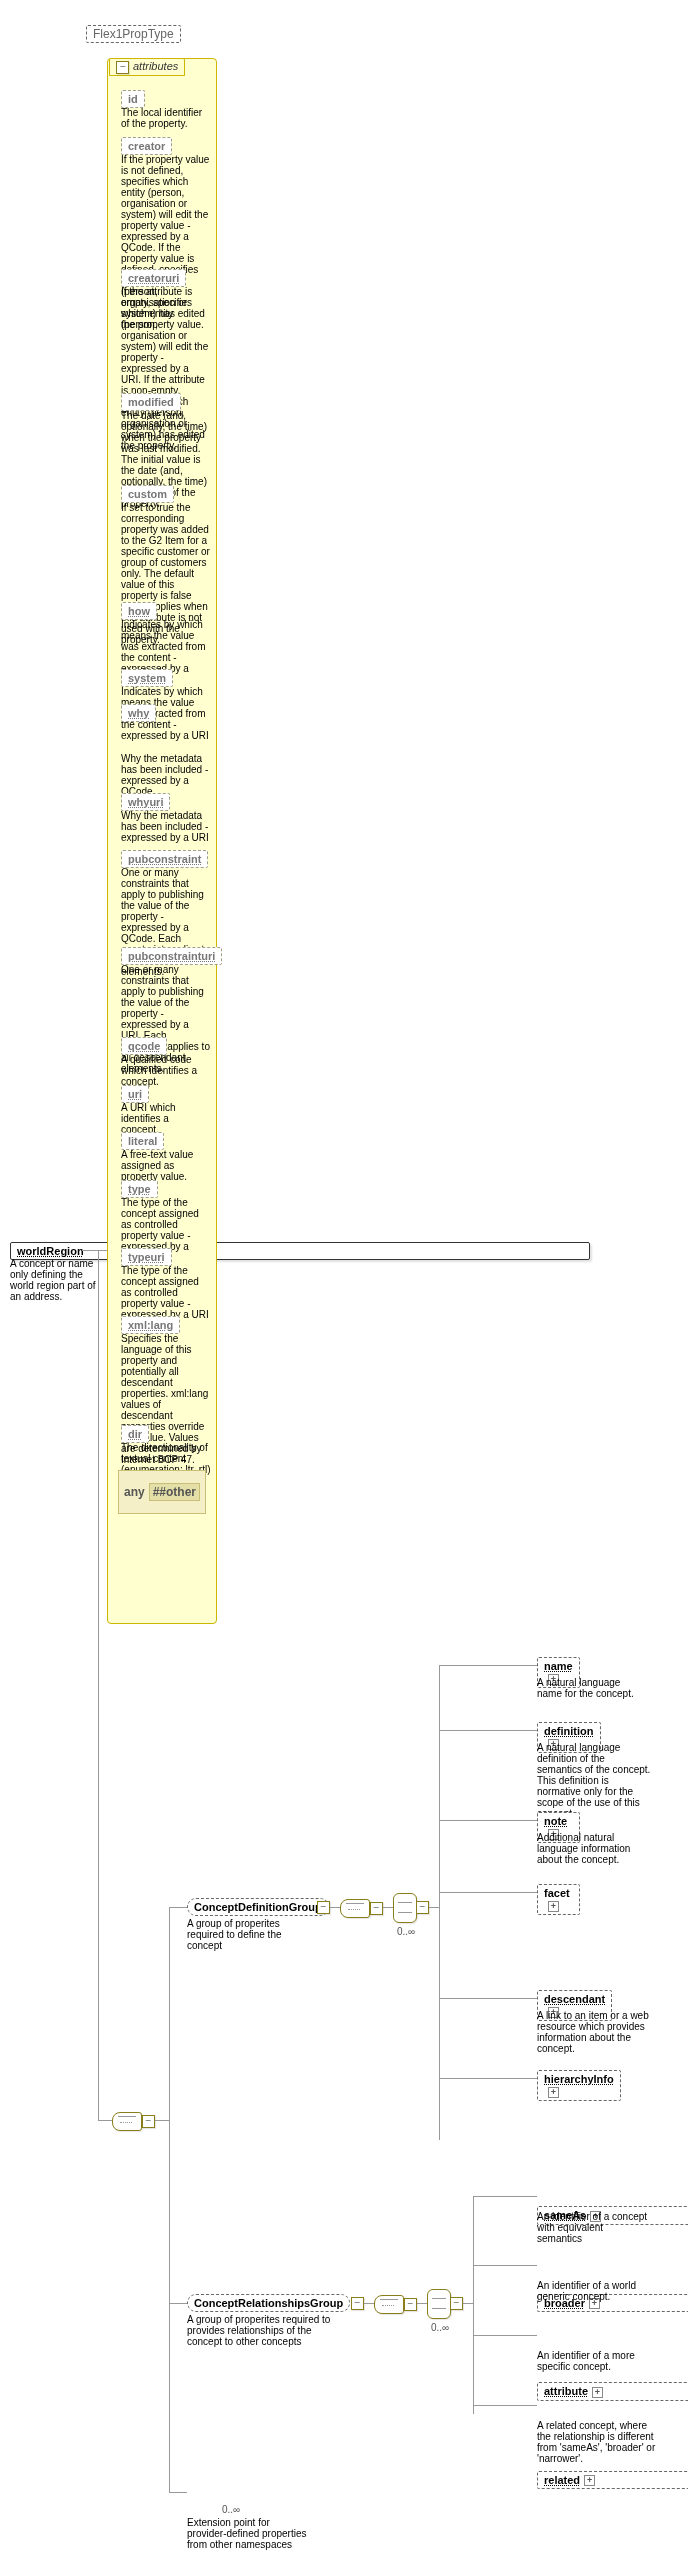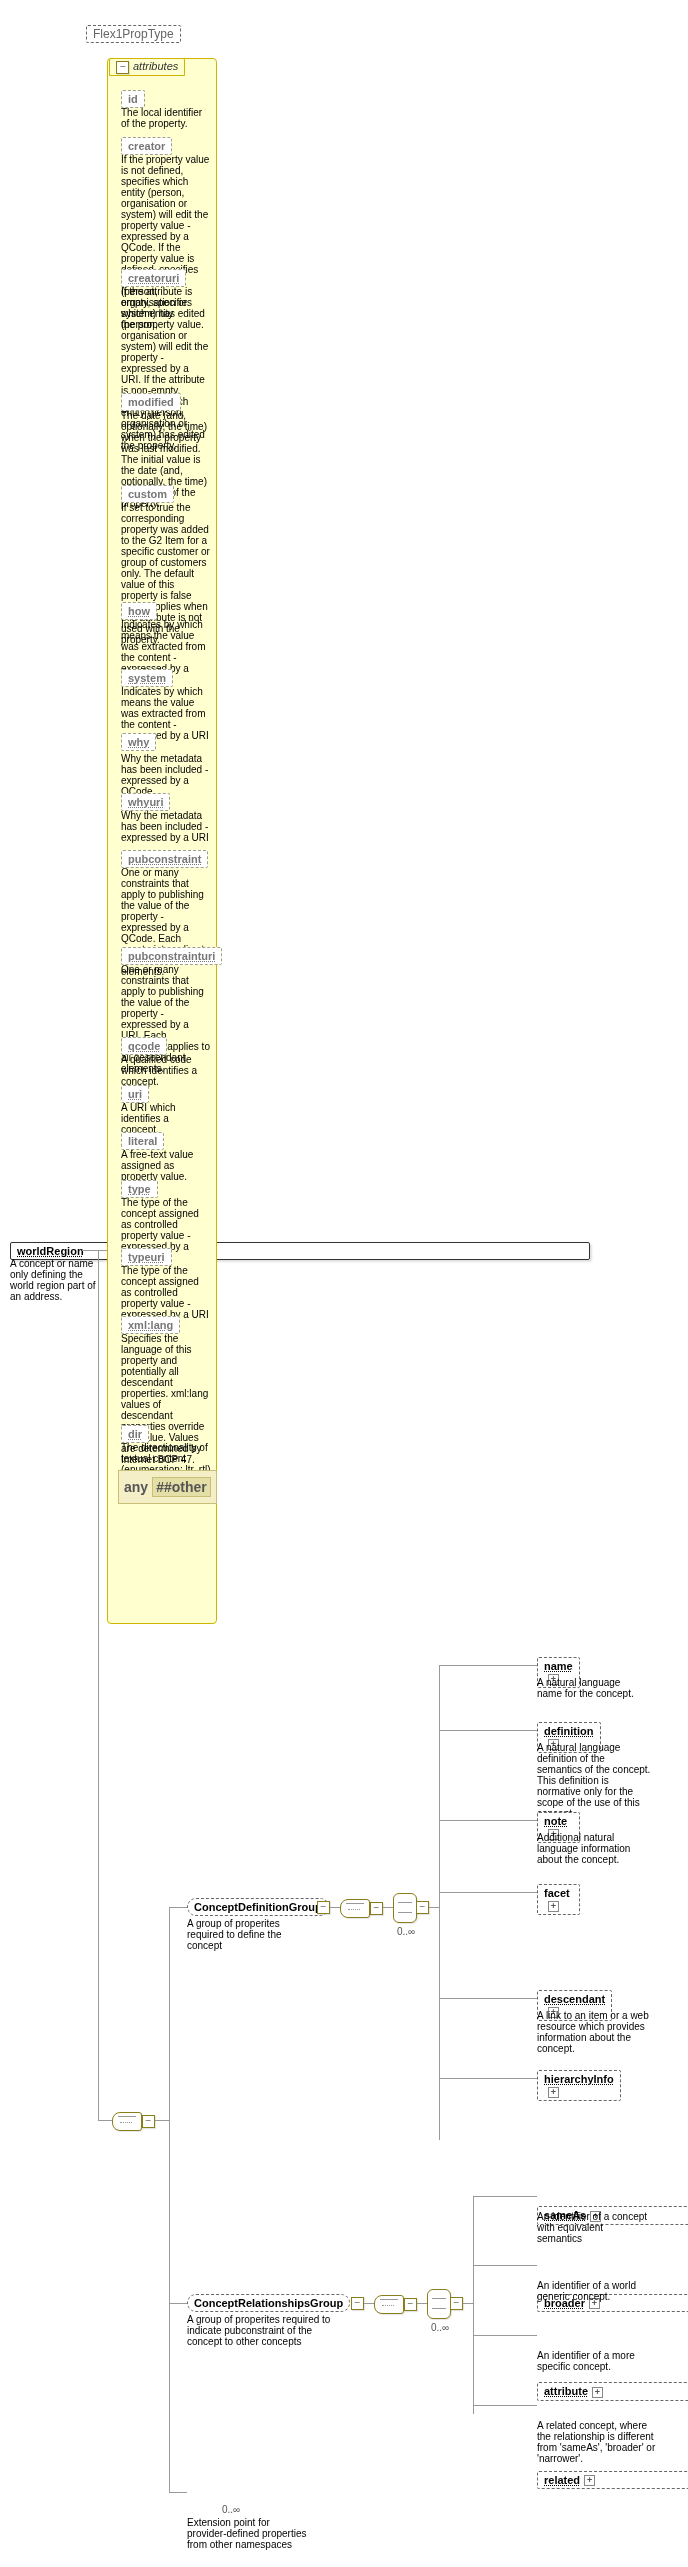--- a/index.html
+++ b/index.html
@@ -29,21 +29,21 @@
 
 
 .choice{position:absolute;width:22px;height:28px;border:1px solid #8a7e1a;border-radius:6px;background:#fff;box-shadow:1px 1px 1px rgba(0,0,0,.1)}
 .choice:before{content:"";position:absolute;left:4px;right:4px;top:8px;height:0;border-top:1px solid #999}
 .choice:after{content:"";position:absolute;left:4px;right:4px;top:18px;height:0;border-top:1px solid #999}
 
 
 .card{position:absolute;font-size:10px;color:#555}
 
 
-.any{position:absolute;padding:8px 5px;font-size:14px;color:#555}
+.any{position:absolute;padding:14px 5px;font-size:12px;color:#555}
 .any .lbl{font-weight:bold;margin-right:4px}
 .any .oth{font-weight:bold;background:#e4dfa6;padding:1px 3px;border:1px solid #c9be75}
 
 
 .hline{position:absolute;height:0;border-top:1px solid #999}
 .vline{position:absolute;width:0;border-left:1px solid #999}
 
 
 .uline{text-decoration:underline;text-decoration-style:dotted}
 
@@ -77,21 +77,21 @@
 
 <div class="el-dashed grey" style="left:121px;top:485px"><span>custom</span></div>
 <div class="desc" style="left:121px;top:502px;width:90px">If set to true the corresponding property was added to the G2 Item for a specific customer or group of customers only. The default value of this property is false which applies when this attribute is not used with the property.</div>
 
 <div class="el-dashed grey" style="left:121px;top:602px"><span class="uline">how</span></div>
 <div class="desc" style="left:121px;top:619px;width:88px">Indicates by which means the value was extracted from the content - expressed by a QCode</div>
 
 <div class="el-dashed grey" style="left:121px;top:669px"><span class="uline">system</span></div>
 <div class="desc" style="left:121px;top:686px;width:88px">Indicates by which means the value was extracted from the content - expressed by a URI</div>
 
-<div class="el-dashed grey" style="left:121px;top:733px"><span class="uline">why</span></div>
+<div class="el-dashed grey" style="left:121px;top:704px"><span class="uline">why</span></div>
 <div class="desc" style="left:121px;top:753px;width:88px">Why the metadata has been included - expressed by a QCode</div>
 
 <div class="el-dashed grey" style="left:121px;top:793px"><span class="uline">whyuri</span></div>
 <div class="desc" style="left:121px;top:810px;width:88px">Why the metadata has been included - expressed by a URI</div>
 
 <div class="el-dashed grey" style="left:121px;top:850px"><span class="uline">pubconstraint</span></div>
 <div class="desc" style="left:121px;top:867px;width:90px">One or many constraints that apply to publishing the value of the property - expressed by a QCode. Each constraint applies to all descendant elements.</div>
 
 <div class="el-dashed grey" style="left:121px;top:947px"><span class="uline">pubconstrainturi</span></div>
 <div class="desc" style="left:121px;top:964px;width:90px">One or many constraints that apply to publishing the value of the property - expressed by a URI. Each constraint applies to all descendant elements.</div>
@@ -164,21 +164,21 @@
 
 <div class="hline" style="left:439px;top:1998px;width:98px"></div>
 <div class="el-dashed" style="left:537px;top:1990px"><span class="uline">descendant</span><span class="exp">+</span></div>
 <div class="desc" style="left:537px;top:2010px;width:115px">A link to an item or a web resource which provides information about the concept.</div>
 
 <div class="hline" style="left:439px;top:2078px;width:98px"></div>
 <div class="el-dashed" style="left:537px;top:2070px"><span class="uline">hierarchyInfo</span><span class="exp">+</span></div>
 
 <div class="hline" style="left:169px;top:2303px;width:18px"></div>
 <div class="el-dashed" style="left:187px;top:2294px;border-radius:10px"><span>ConceptRelationshipsGroup</span></div>
-<div class="desc" style="left:187px;top:2314px;width:148px">A group of properites required to indicate pubconstraint of the concept to other concepts</div>
+<div class="desc" style="left:187px;top:2314px;width:148px">A group of properites required to provides relationships of the concept to other concepts</div>
 <div class="sw" style="left:351px;top:2297px">−</div>
 
 <div class="hline" style="left:364px;top:2303px;width:10px"></div>
 <div class="seq" style="left:374px;top:2295px"></div>
 <div class="sw" style="left:404px;top:2298px">−</div>
 <div class="hline" style="left:417px;top:2303px;width:10px"></div>
 <div class="choice" style="left:427px;top:2289px"></div>
 <div class="sw" style="left:450px;top:2297px">−</div>
 <div class="card" style="left:431px;top:2322px">0..∞</div>
 

